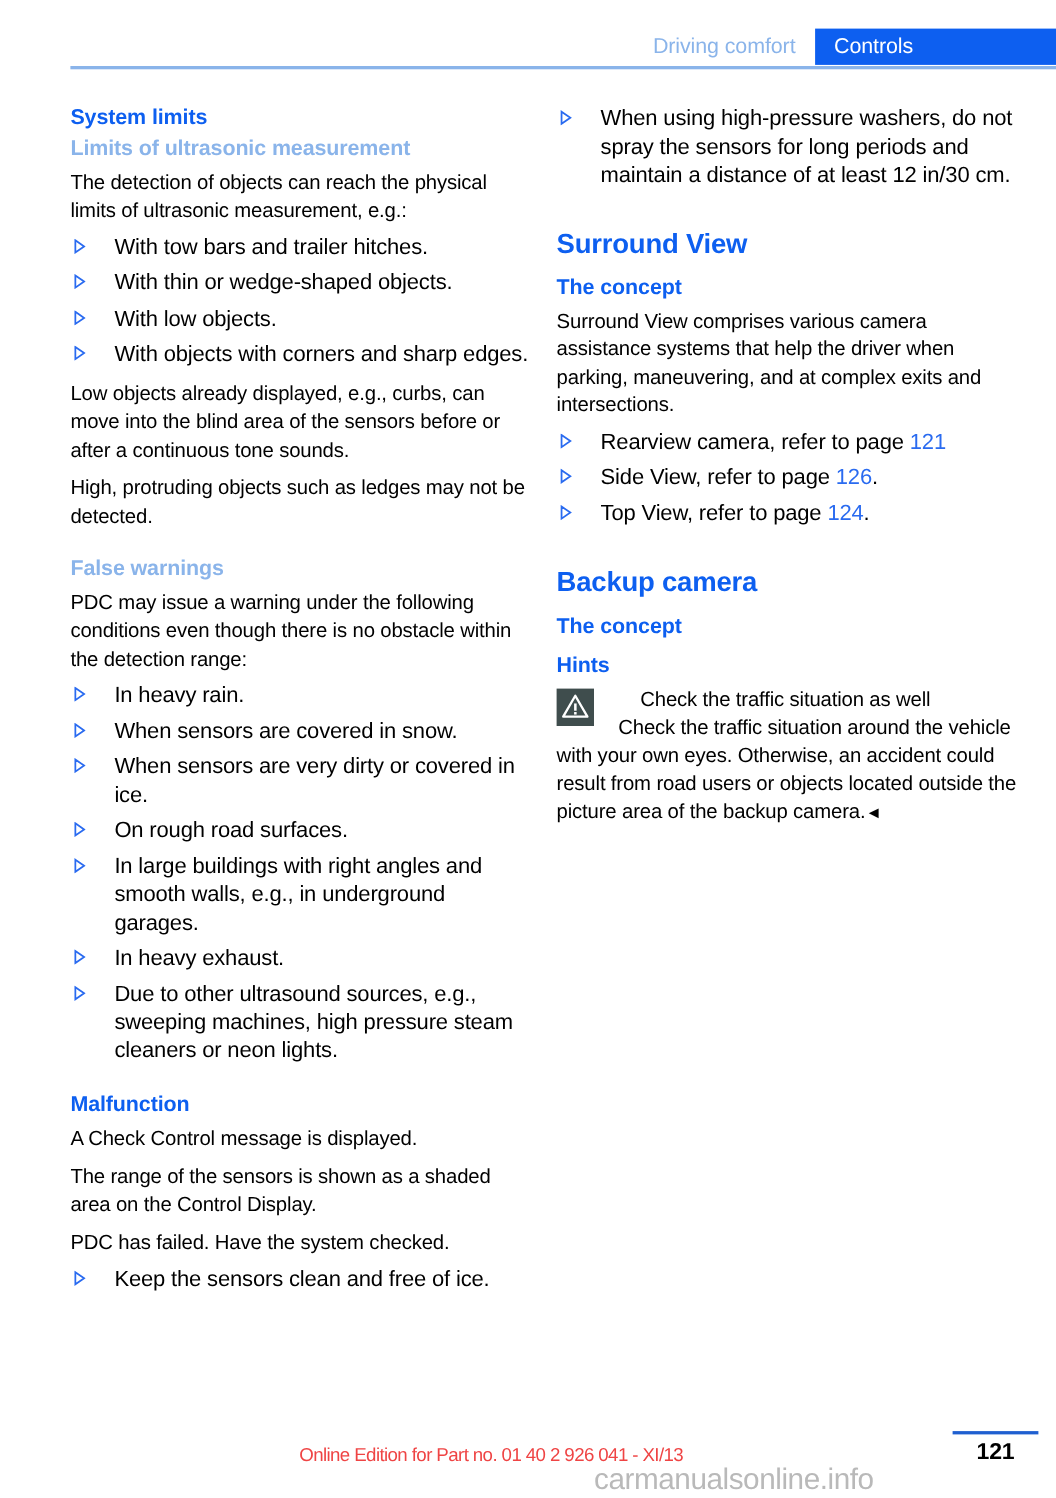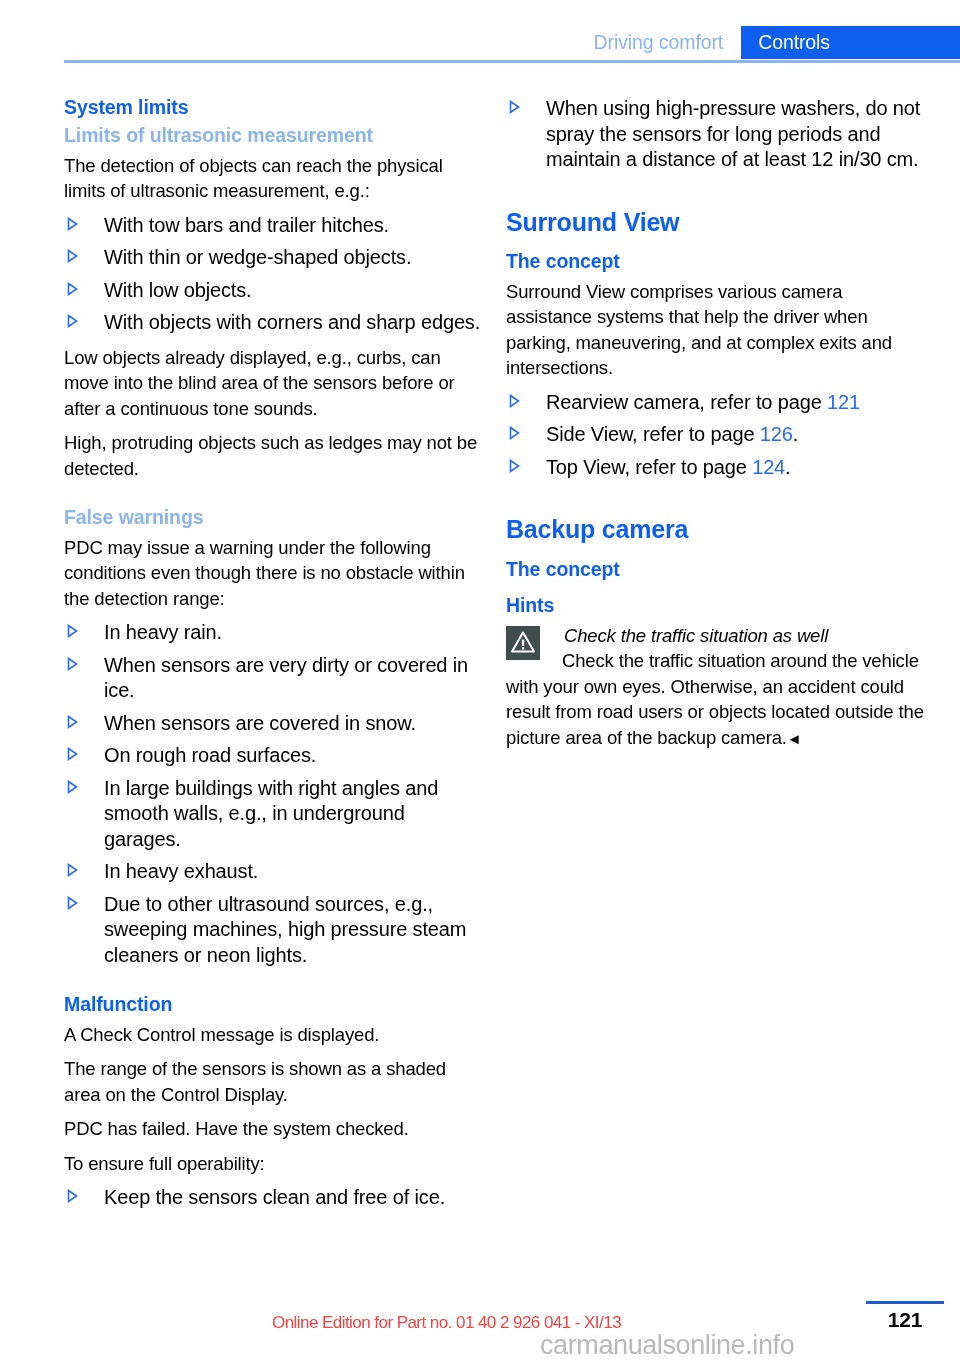--- a/index.html
+++ b/index.html
@@ -150,21 +150,21 @@
   }
   .warn-icon {
     float: left;
     width: 34px;
     height: 34px;
     background: #3f4d4d;
     margin: 3px 10px 0 0;
     position: relative;
   }
   .warn-icon svg { display: block; margin: 4px auto 0 auto; }
-  .warn-line-1 { padding-left: 58px; font-style: italic; }
+  .warn-line-1 { padding-left: 76px; }
   .warn-line-2 { text-indent: 12px; }
   .endmark { font-size: 15px; }
 
   
   .footer {
     position: absolute;
     left: 0;
     top: 1286px;
     width: 960px;
     height: 76px;
@@ -285,29 +285,29 @@
               </svg>
           </span>
           <span>In heavy rain.</span>
         </li>
         <li>
           <span class="bullet-mark">
             <svg width="11" height="14" viewBox="0 0 11 14">
                 <path d="M1.5 1.5 L9.5 7 L1.5 12.5 Z" fill="none" stroke="#2a6bf0" stroke-width="1.6"></path>
               </svg>
           </span>
+          <span>When sensors are covered in snow.</span>
+        </li>
+        <li>
+          <span class="bullet-mark">
+            <svg width="11" height="14" viewBox="0 0 11 14">
+                <path d="M1.5 1.5 L9.5 7 L1.5 12.5 Z" fill="none" stroke="#2a6bf0" stroke-width="1.6"></path>
+              </svg>
+          </span>
           <span>When sensors are very dirty or covered in ice.</span>
-        </li>
-        <li>
-          <span class="bullet-mark">
-            <svg width="11" height="14" viewBox="0 0 11 14">
-                <path d="M1.5 1.5 L9.5 7 L1.5 12.5 Z" fill="none" stroke="#2a6bf0" stroke-width="1.6"></path>
-              </svg>
-          </span>
-          <span>When sensors are covered in snow.</span>
         </li>
         <li>
           <span class="bullet-mark">
             <svg width="11" height="14" viewBox="0 0 11 14">
                 <path d="M1.5 1.5 L9.5 7 L1.5 12.5 Z" fill="none" stroke="#2a6bf0" stroke-width="1.6"></path>
               </svg>
           </span>
           <span>On rough road surfaces.</span>
         </li>
         <li>
@@ -336,21 +336,20 @@
         </li>
       </ul>
 
       <div class="spacer-md"></div>
 
       <div class="h3">Malfunction</div>
 
       <p class="para">A Check Control message is displayed.</p>
       <p class="para">The range of the sensors is shown as a shaded area on the Control Display.</p>
       <p class="para">PDC has failed. Have the system checked.</p>
-      <p class="para">To ensure full operability:</p>
 
       <ul class="bullets">
         <li>
           <span class="bullet-mark">
             <svg width="11" height="14" viewBox="0 0 11 14">
                 <path d="M1.5 1.5 L9.5 7 L1.5 12.5 Z" fill="none" stroke="#2a6bf0" stroke-width="1.6"></path>
               </svg>
           </span>
           <span>Keep the sensors clean and free of ice.</span>
         </li>

